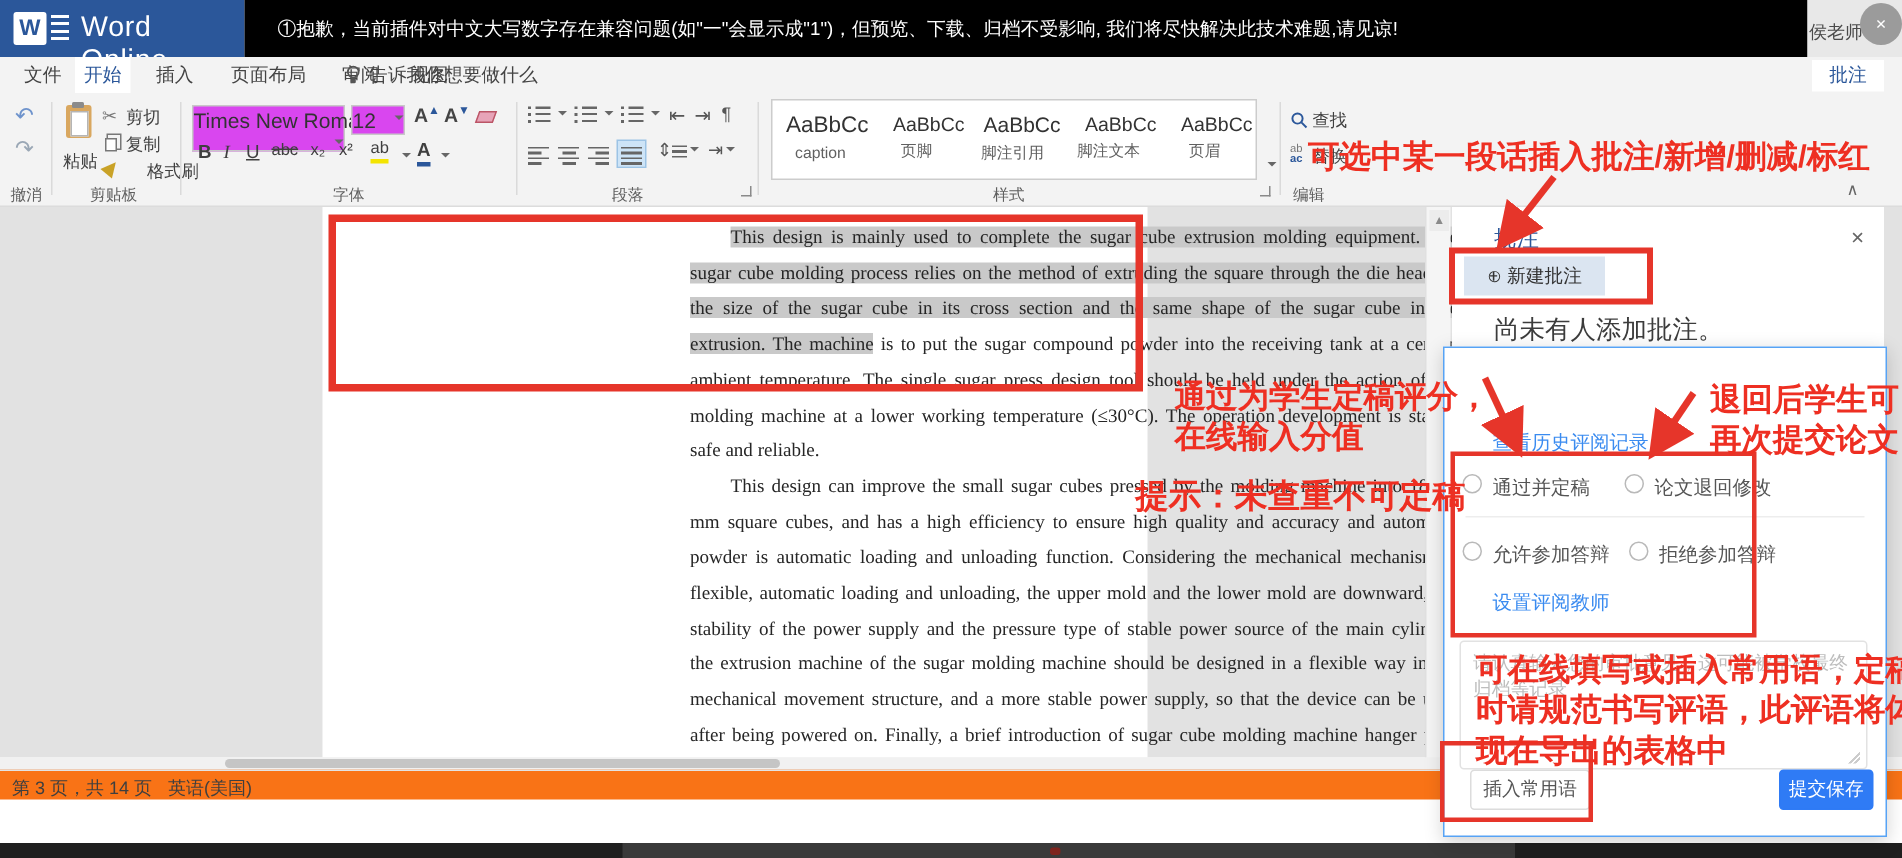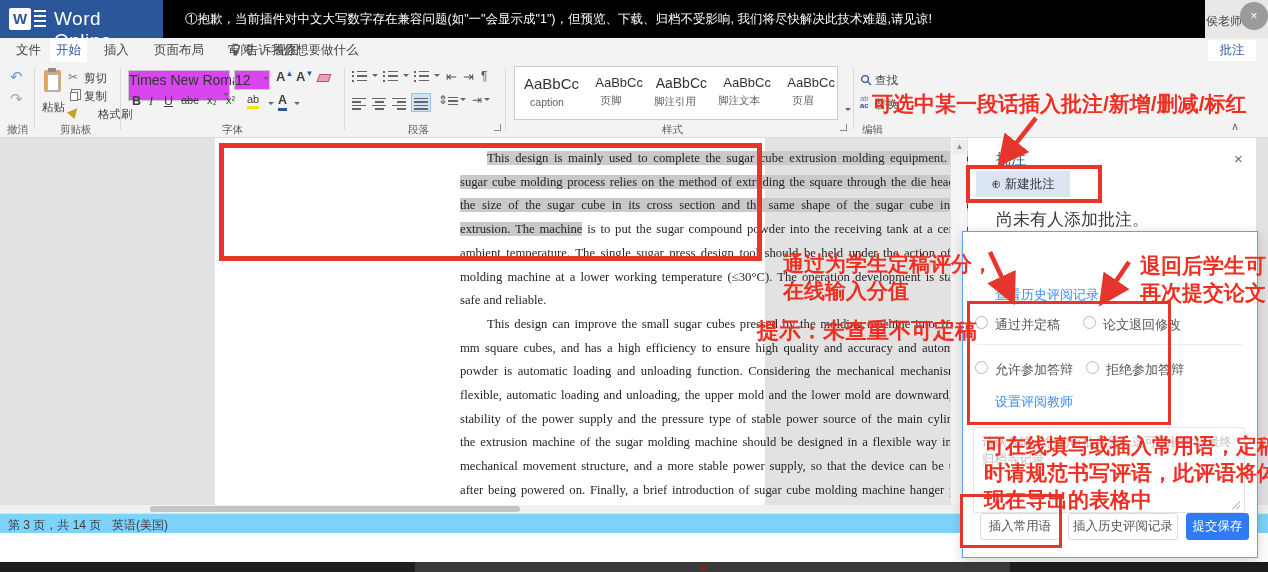--- a/index.html
+++ b/index.html
@@ -104,21 +104,21 @@
   .dlg-btn.primary { background:#2f7bf5; border-color:#2f7bf5; color:#fff; }
 
   
   .ann { position:absolute; color:#ee2f22; font-weight:bold; z-index:62; white-space:nowrap; }
   .ann-rect { position:absolute; border:3px solid #e6352a; z-index:55; }
   .arrows { left:0; top:0; width:1268px; height:572px; z-index:64; pointer-events:none; }
 
   
   .hscroll { left:0; top:505px; width:1268px; height:8px; background:#f1f1f1; }
   .hthumb { position:absolute; left:150px; top:1px; width:370px; height:6px; background:#c5c5c5; border-radius:3px; }
-  .statusbar { left:0; top:513px; width:1268px; height:20px; background:#7dd3fc; border-top:1px solid #e3e3e3; }
+  .statusbar { left:0; top:513px; width:1268px; height:20px; background:#f97316; border-top:1px solid #e3e3e3; }
   .status-item { position:absolute; top:3px; font-size:12px; color:#3f3f3f; }
   .taskbar { left:0; top:562px; width:1268px; height:10px; background:#1f1f1f; }
   .tb-seg { position:absolute; left:415px; top:0; width:595px; height:10px; background:#3a3a3a; }
   .tb-dot { position:absolute; left:700px; top:3px; width:7px; height:5px; background:#7e241e; border-radius:2px; }
 </style>
 </head>
 <body>
 
 <div id="app">
 
@@ -330,21 +330,20 @@
     <span class="rlabel" style="left:140px;top:84px">论文退回修改</span>
     <div class="dlg-divider" style="top:112px"></div>
     <span class="radio" style="left:12px;top:129px"></span>
     <span class="rlabel" style="left:32px;top:129px">允许参加答辩</span>
     <span class="radio" style="left:123px;top:129px"></span>
     <span class="rlabel" style="left:143px;top:129px">拒绝参加答辩</span>
     <a class="dlg-link" style="left:32px;top:161px">设置评阅教师</a>
     <textarea class="dlg-textarea" placeholder="请认真输入您的审批意见，这可能被学校最终归档等记录" style=""></textarea>
     <span class="rs-handle"></span>
     <button class="dlg-btn" style="left:17px;width:80px">插入常用语</button>
-    <button class="dlg-btn" style="left:105px;width:110px">插入历史评阅记录</button>
     <button class="dlg-btn primary" style="left:223px;width:63px">提交保存</button>
   </div>
   <div class="abs ann-rect" style="left:967px;top:301px;width:204px;height:124px"></div>
   <div class="abs ann-rect" style="left:960px;top:494px;width:102px;height:54px"></div>
 
   <div class="ann" style="left:872px;top:90px;font-size:21px">可选中某一段话插入批注/新增/删减/标红</div>
   <div class="ann" style="left:783px;top:250px;font-size:21px">通过为学生定稿评分，</div>
   <div class="ann" style="left:783px;top:277px;font-size:21px">在线输入分值</div>
   <div class="ann" style="left:1140px;top:252px;font-size:21px">退回后学生可</div>
   <div class="ann" style="left:757px;top:316px;font-size:22px">提示：未查重不可定稿</div>

